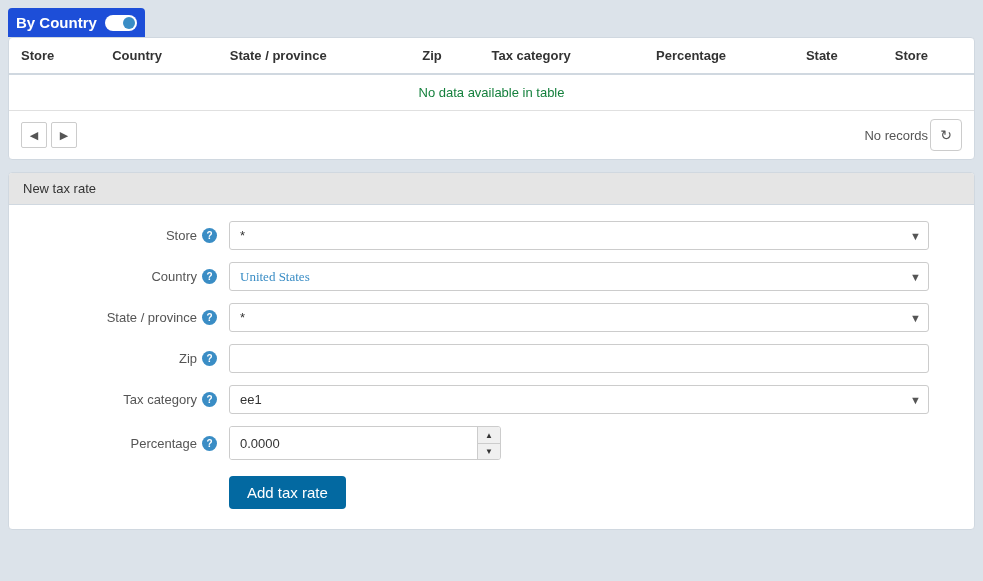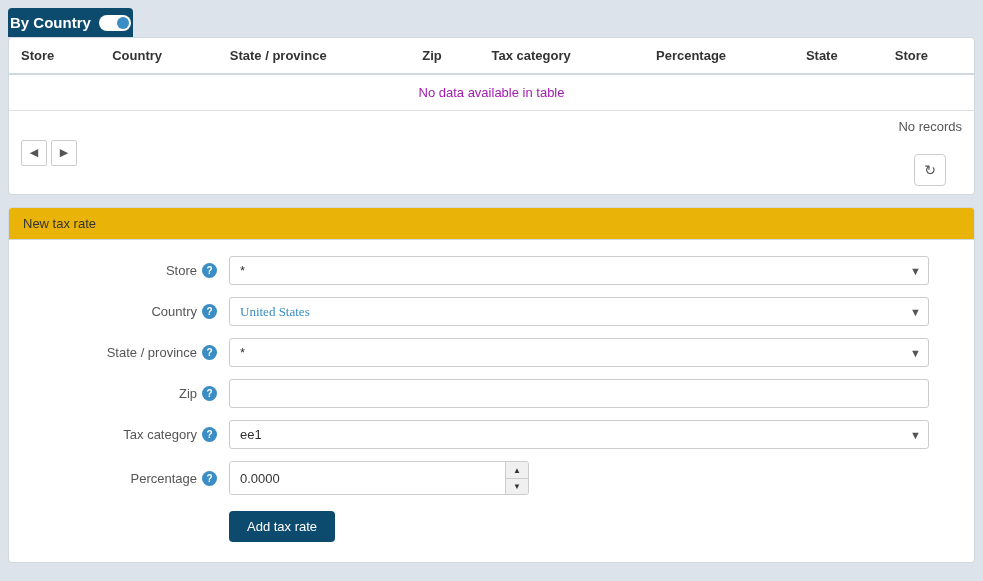--- a/index.html
+++ b/index.html
@@ -9,23 +9,23 @@
       background: #dce3ea;
       padding: 8px;
       width: 983px;
       min-height: 581px;
     }
 
     
     .tab-header {
       display: inline-flex;
       align-items: center;
-      background: #0c4a6e;
+      background: #1d4ed8;
       color: white;
-      padding: 6px 2px;
+      padding: 6px 8px;
       border-radius: 4px 4px 0 0;
       font-weight: bold;
       font-size: 15px;
       gap: 8px;
       margin-bottom: 0;
     }
     .tab-toggle {
       width: 32px;
       height: 16px;
       background: white;
@@ -64,21 +64,21 @@
       border-bottom: 2px solid #d0d8e0;
       font-size: 13px;
     }
     .data-table td {
       padding: 10px 12px;
       color: #e67e22;
       text-align: center;
       font-size: 13px;
     }
     .no-data-row td {
-      color: #a21caf;
+      color: #15803d;
     }
 
     
     .pagination-row {
       display: flex;
       align-items: center;
       justify-content: space-between;
       padding: 8px 12px;
       border-top: 1px solid #e0e0e0;
     }
@@ -96,23 +96,22 @@
       align-items: center;
       justify-content: center;
       font-size: 11px;
       color: #555;
       border-radius: 2px;
     }
 
     .pagination-right {
       display: flex;
       align-items: center;
-      gap: 20px;
+      gap: 2px;
       color: #555;
-      flex-direction: column;
     }
     .refresh-btn {
       width: 32px;
       height: 32px;
       border: 1px solid #ccc;
       background: white;
       border-radius: 4px;
       cursor: pointer;
       display: flex;
       align-items: center;
@@ -122,21 +121,21 @@
     }
 
     
     .form-card {
       background: white;
       border: 1px solid #d0d8e0;
       border-radius: 4px;
       overflow: hidden;
     }
     .form-card-header {
-      background: #eab308;
+      background: #e5e5e5;
       padding: 8px 14px;
       border-bottom: 1px solid #d0d8e0;
       font-size: 13px;
       color: #333;
     }
     .form-body {
       padding: 16px 20px 20px;
     }
 
     .form-row {
@@ -210,21 +209,21 @@
       color: #333;
     }
 
     
     .spinner-wrapper {
       display: flex;
       align-items: stretch;
       border: 1px solid #ccc;
       border-radius: 3px;
       overflow: hidden;
-      width: 300px;
+      width: 272px;
     }
     .spinner-input {
       flex: 1;
       padding: 6px 10px;
       border: none;
       font-size: 13px;
       color: #333;
       outline: none;
     }
     .spinner-btns {
@@ -243,26 +242,26 @@
       justify-content: center;
       font-size: 8px;
       color: #333;
     }
     .spinner-btn + .spinner-btn {
       border-top: 1px solid #ccc;
     }
 
     
     .add-btn {
-      background: #0c4a6e;
+      background: #0369a1;
       color: white;
       border: none;
       padding: 8px 18px;
       border-radius: 4px;
-      font-size: 13px;
+      font-size: 15px;
       cursor: pointer;
       margin-left: 200px;
       margin-top: 4px;
       text-align: right;
     }
   </style>
 </head>
 <body>
 
 

